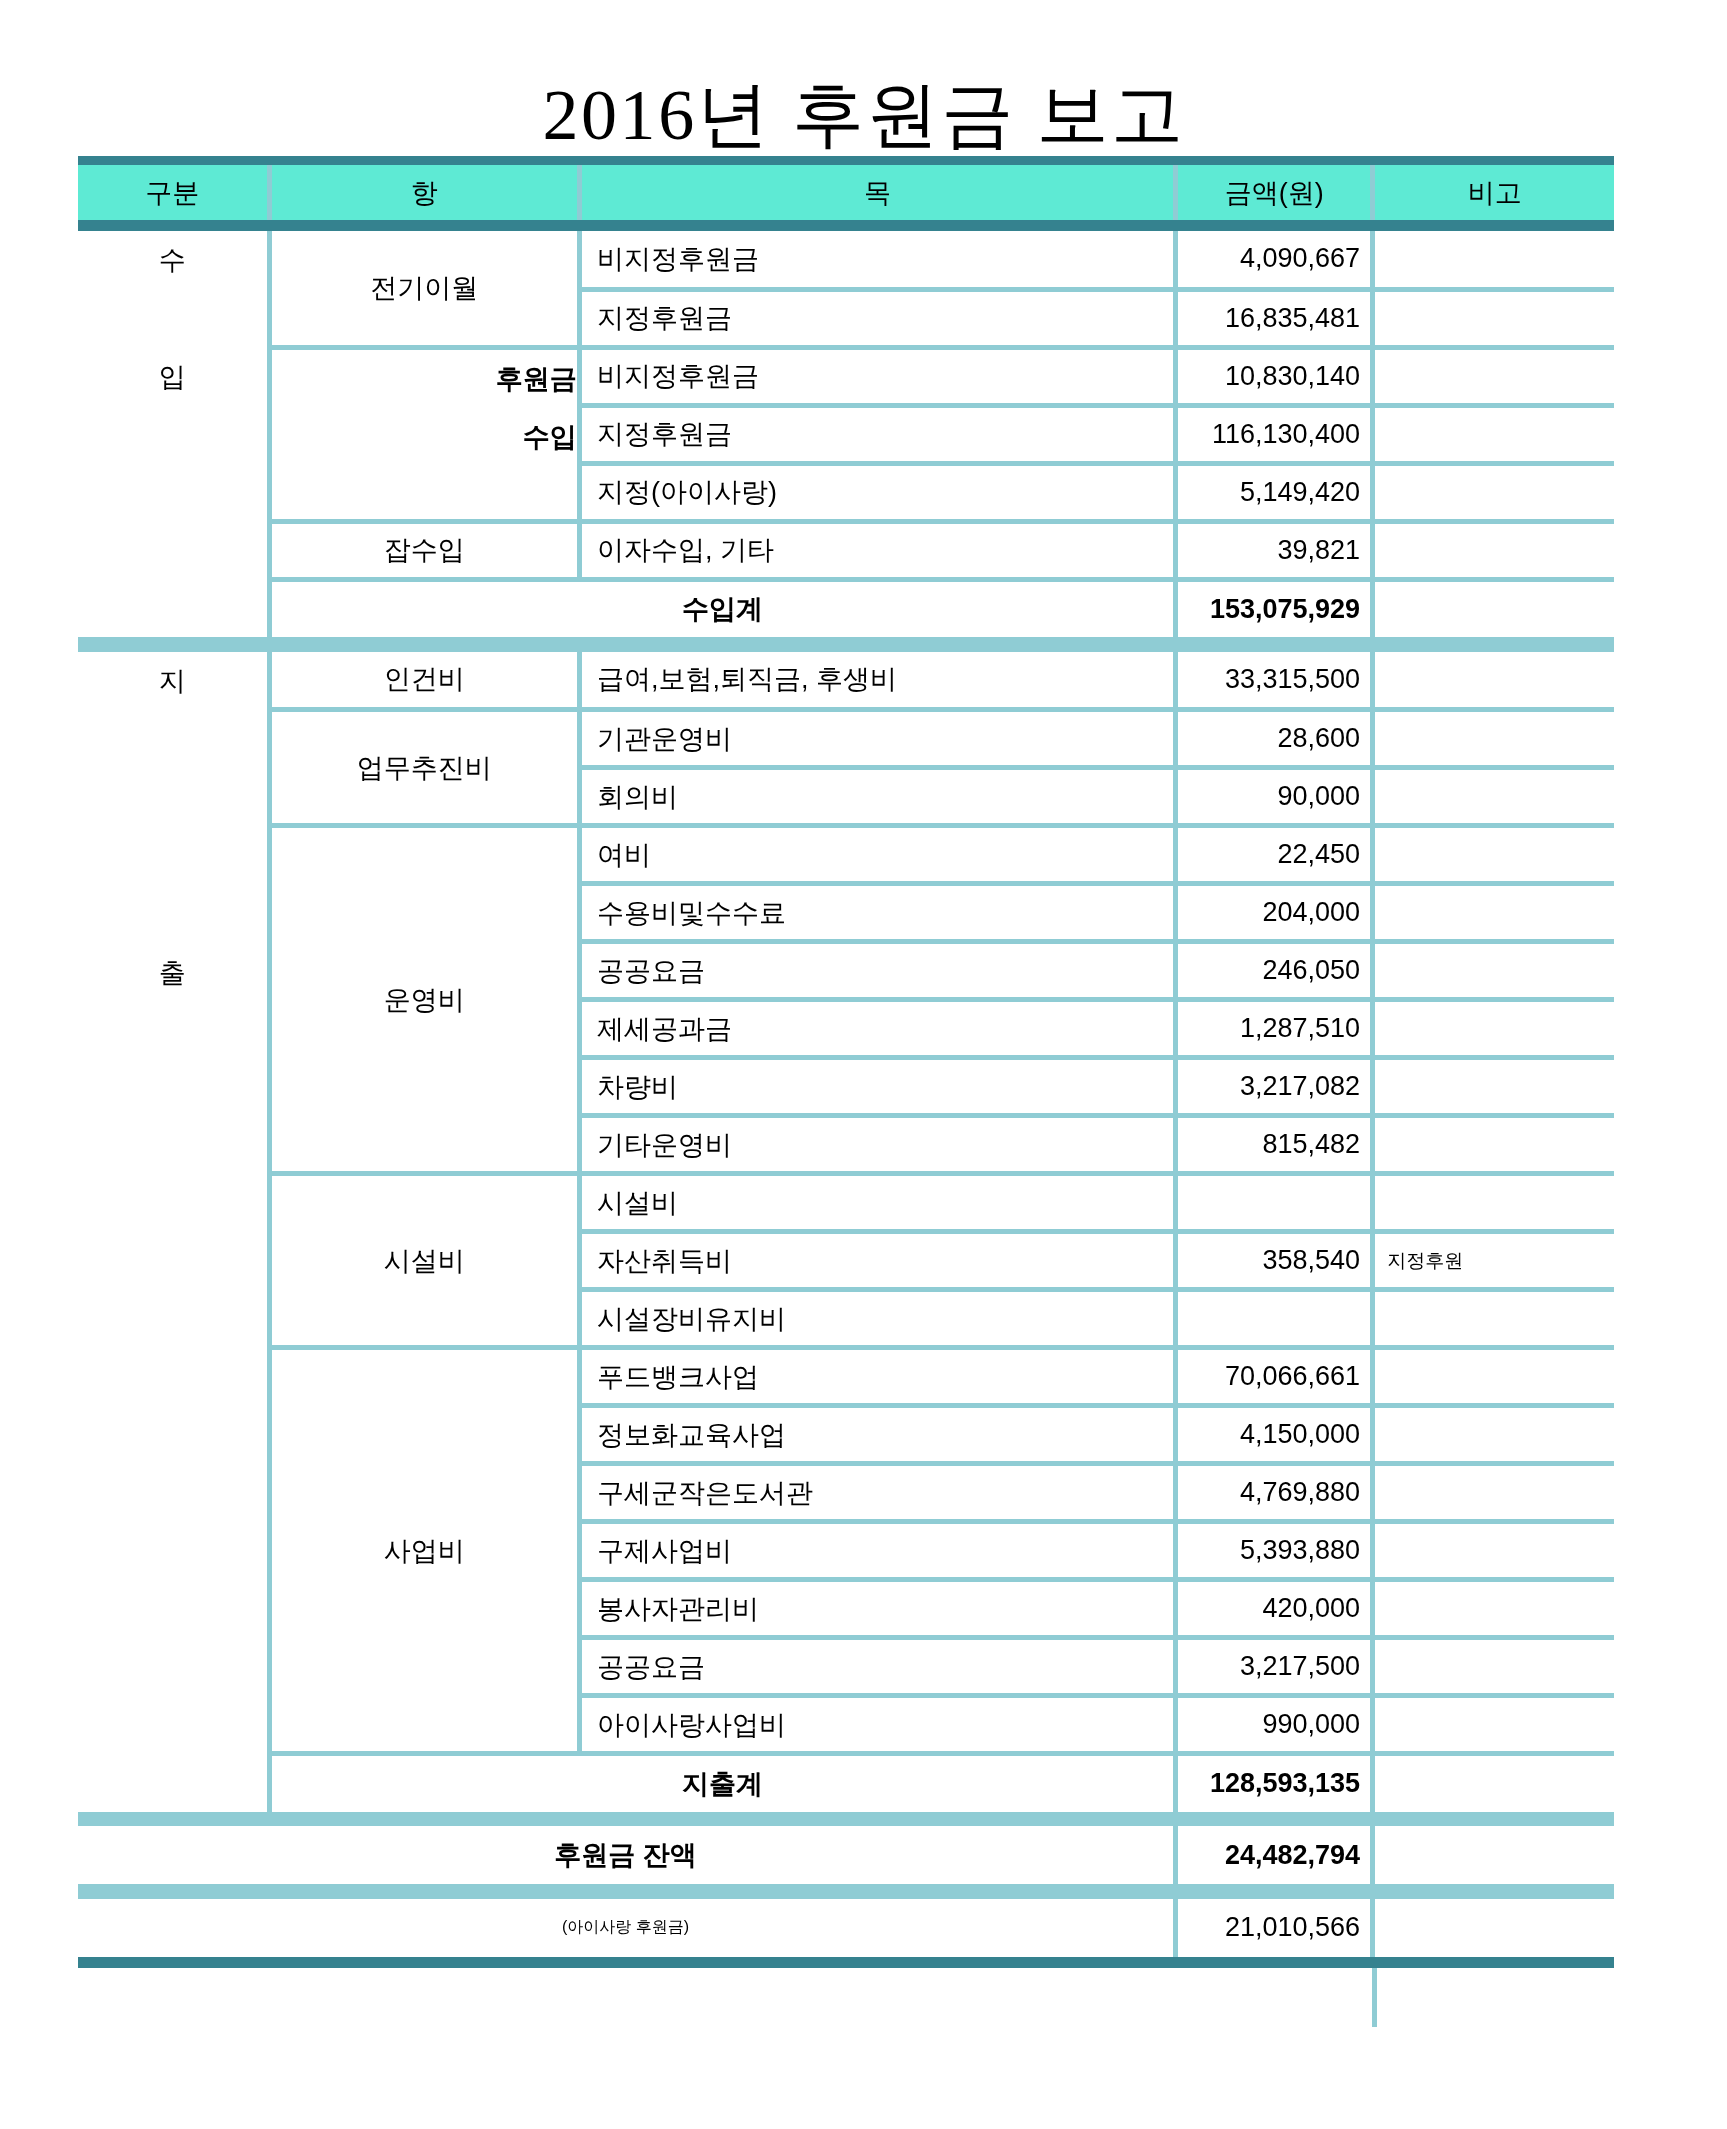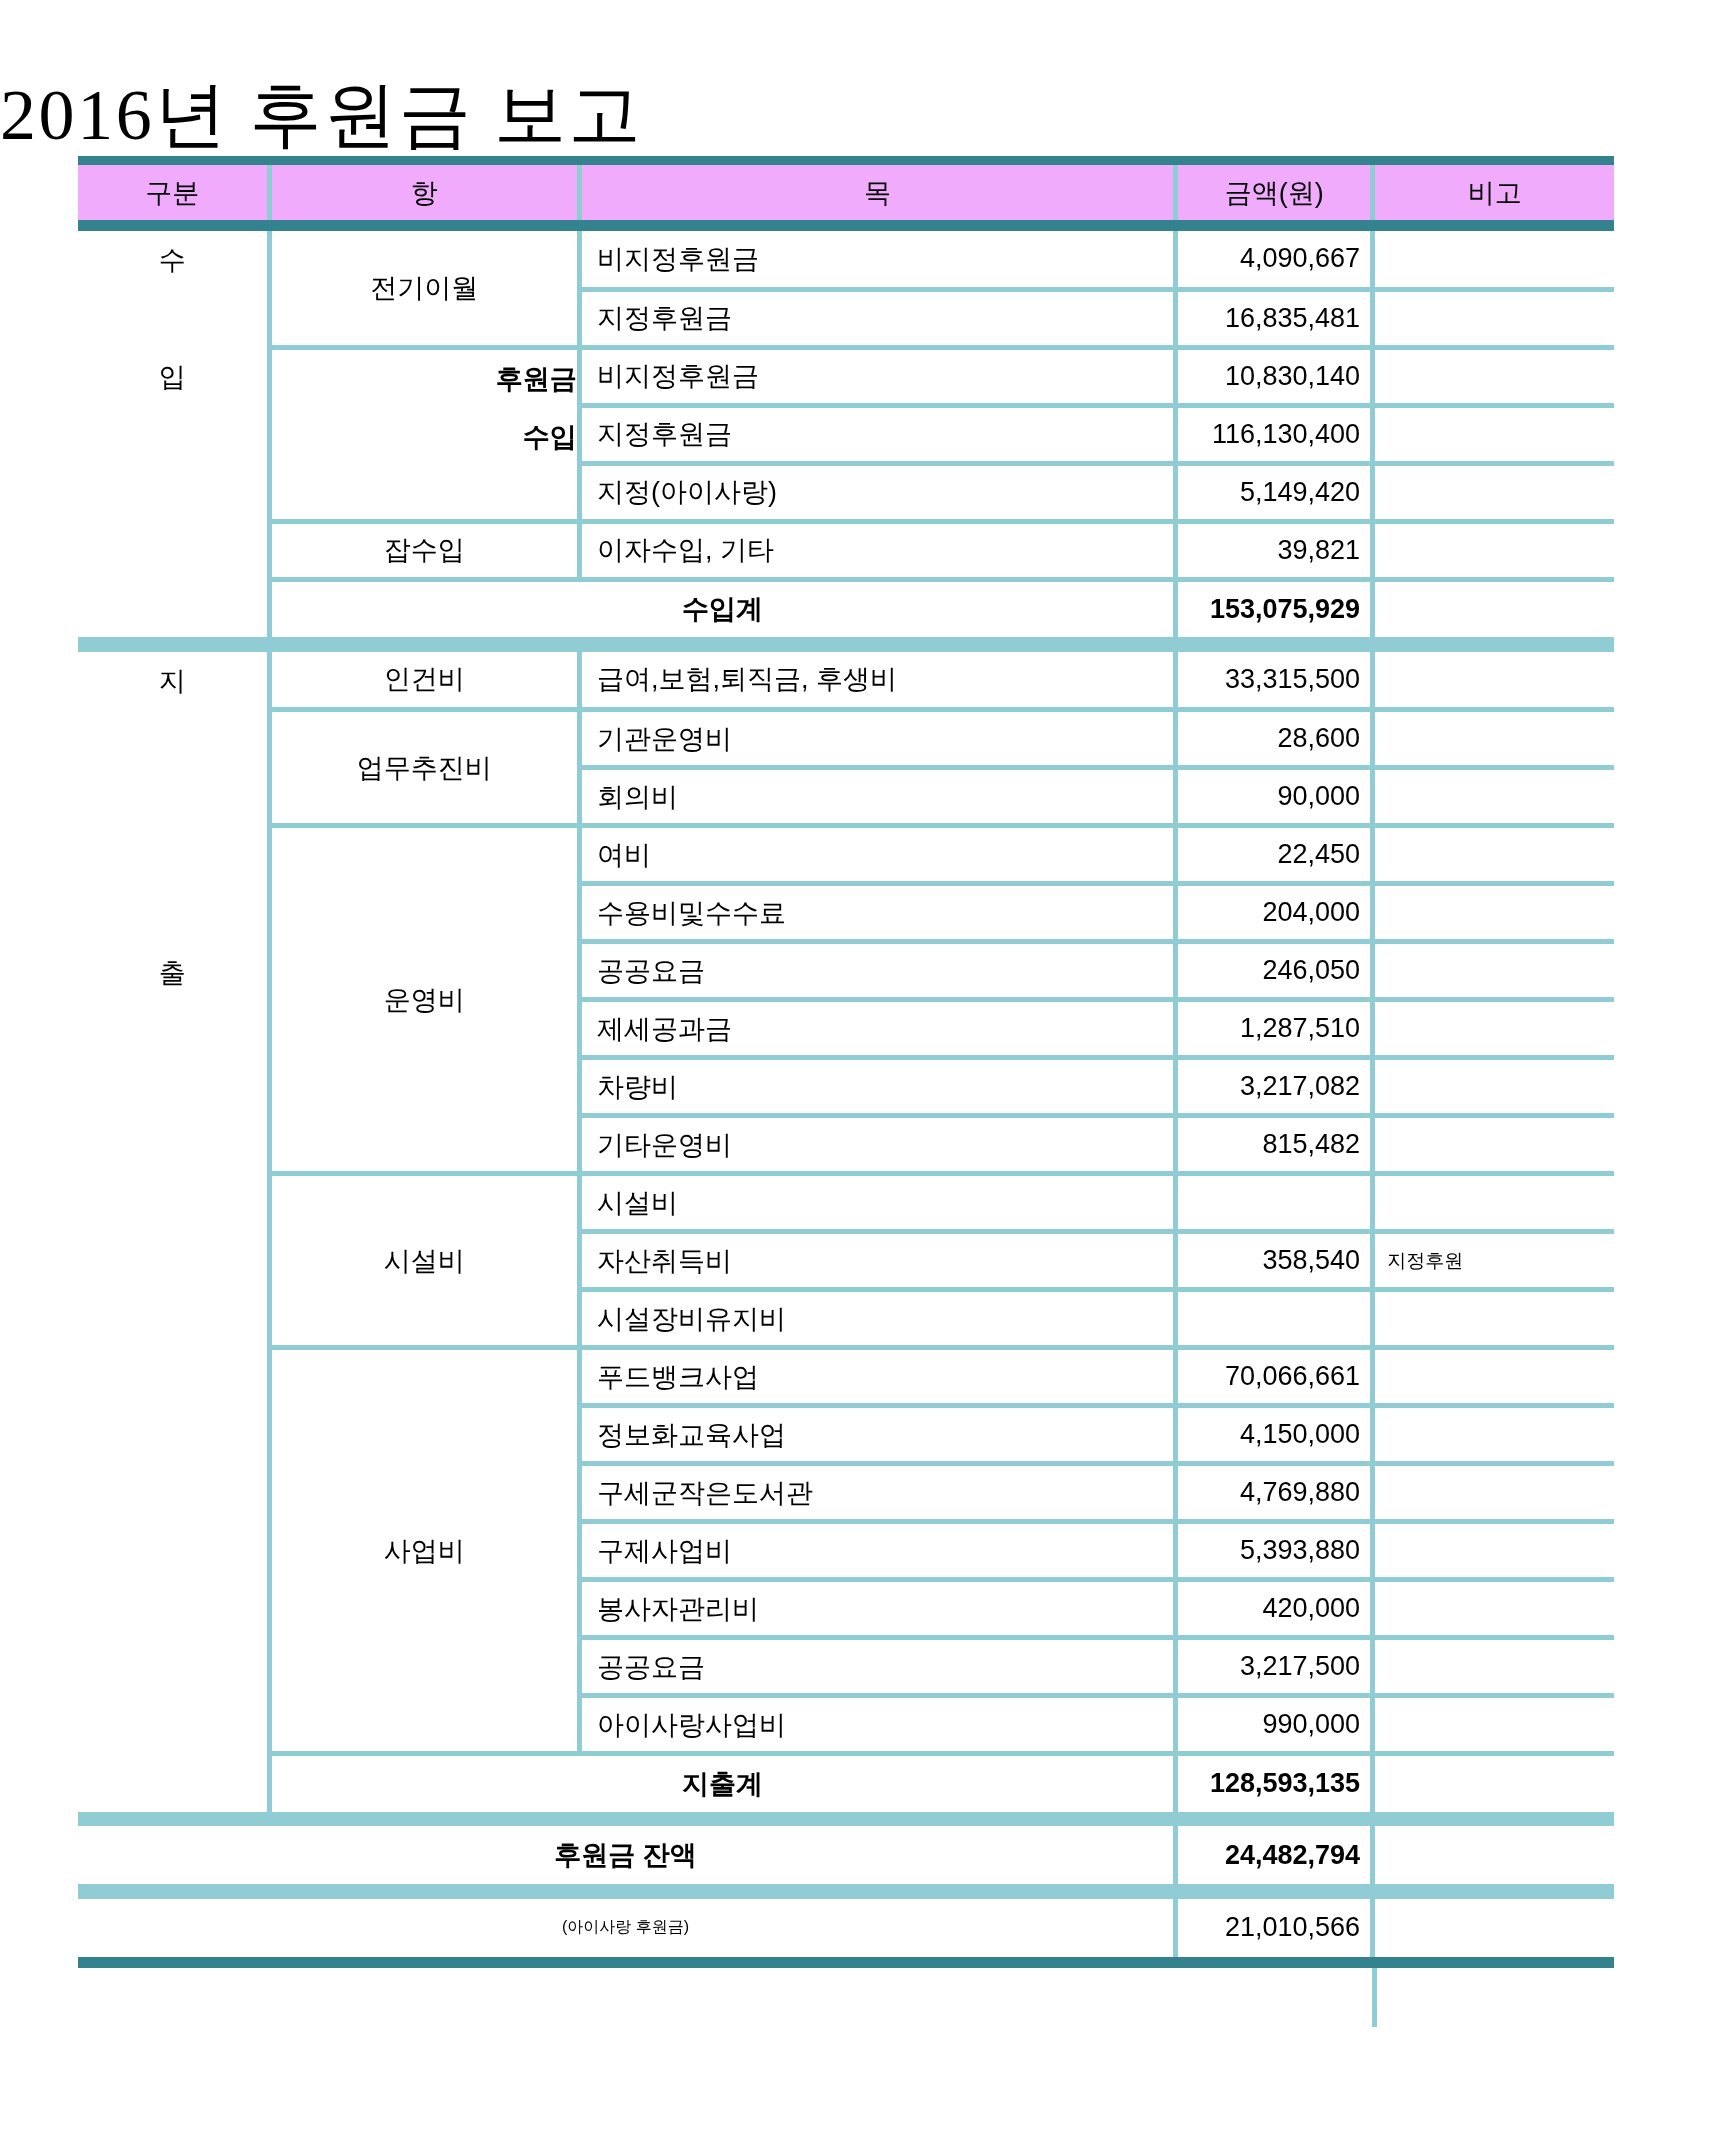--- a/index.html
+++ b/index.html
@@ -10,20 +10,21 @@
   *{box-sizing:border-box;}
   html,body{margin:0;padding:0;}
   body{
     width:1728px;height:2160px;
     background:#ffffff;color:var(--ink);
     font-family:"Liberation Sans","DejaVu Sans",sans-serif;
   }
   .page{position:relative;width:1728px;height:2160px;overflow:hidden;background:#ffffff;}
   .title{
     margin:75px 0 0 0;
+    text-align:center;
     font-family:"Liberation Serif","DejaVu Serif",serif;
     font-size:72px;
     font-weight:400;
     letter-spacing:2.6px;
     line-height:1.12;
     white-space:pre;
   }
   .org{
     width:1536px;
     margin:37px 0 6px 78px;
@@ -33,21 +34,21 @@
   }
   .table-wrap{position:relative;width:1536px;margin-left:78px;}
   table.report{
     border-collapse:collapse;
     table-layout:fixed;
     width:1536px;
   }
   col.c1{width:191px;} col.c2{width:310px;} col.c3{width:596px;}
   col.c4{width:197px;} col.c5{width:241px;}
   td,th{padding:0;font-size:27px;font-weight:400;vertical-align:middle;overflow:hidden;}
-  tr.hdr th{height:55px;text-align:center;background:#f0abfc;}
+  tr.hdr th{height:55px;text-align:center;background:#5eead4;}
   tr.row td{height:58px;background:#ffffff;}
   .vl{border-left:5.1px solid var(--lt);}
   .ht{border-top:5.1px solid var(--lt);}
   td.mok{text-align:left;padding-left:15.3px;margin-top:9px;}
   td.amt{text-align:right;padding-right:10.2px;}
   td.note{text-align:left;padding-left:12px;font-size:19px;}
   td.hang{text-align:center;}
   .bold{font-weight:bold;}
   td.total-label{text-align:center;font-weight:bold;}
   td.sum-label{text-align:center;font-weight:bold;}

